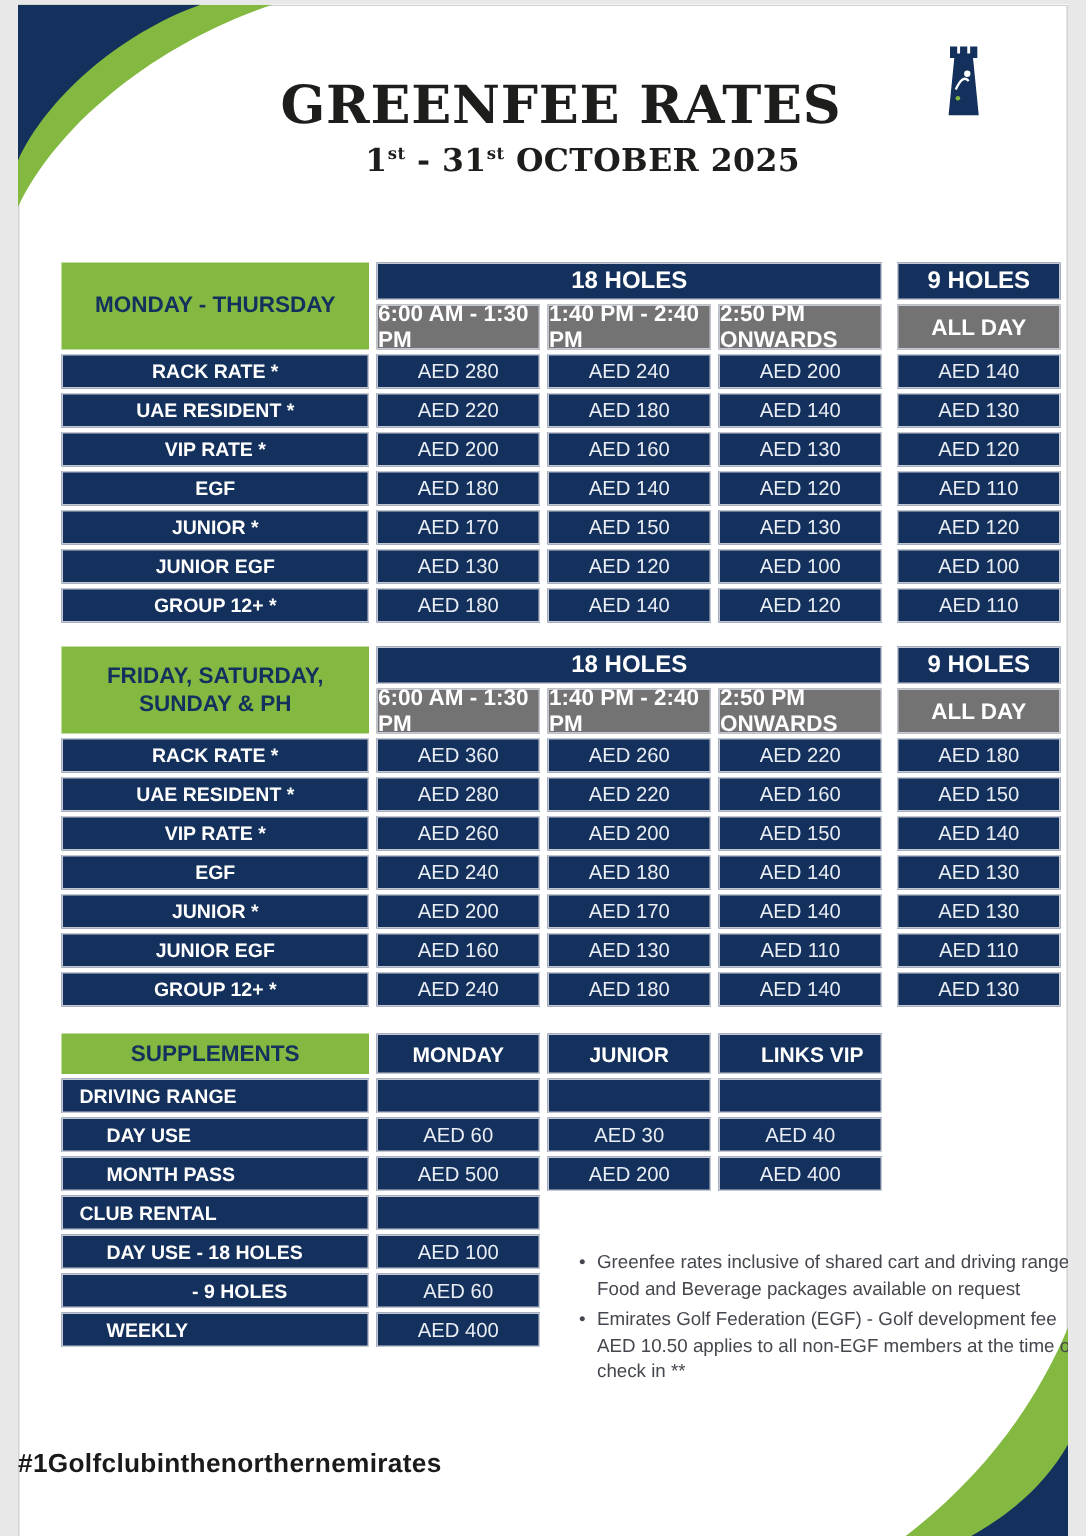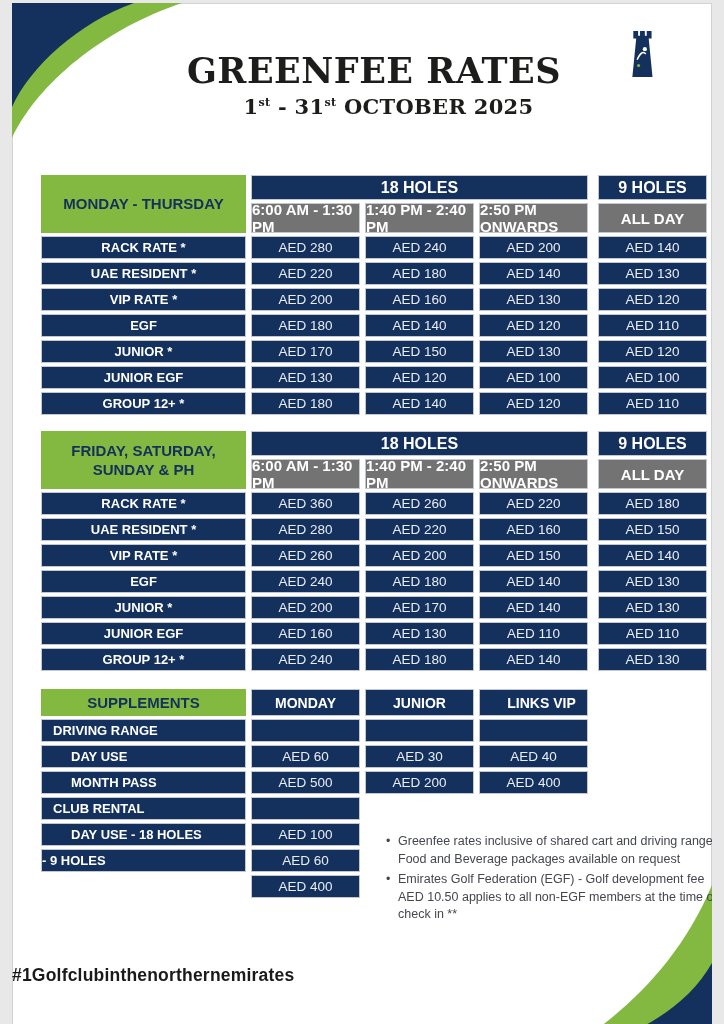--- a/index.html
+++ b/index.html
@@ -102,21 +102,21 @@
     background:#14305c;color:#ffffff;font-weight:bold;font-size:14px;
     display:flex;align-items:center;justify-content:center;
     border:1px solid #c2c7d1;
   }
   .supp-label{
     background:#14305c;color:#ffffff;font-weight:bold;font-size:13px;
     display:flex;align-items:center;border:1px solid #c2c7d1;
   }
   .ind-0{padding-left:11px;}
   .ind-1{padding-left:29px;}
-  .ind-2{}
+  .ind-2{padding-left:86px;}
   
   .notes{
     position:absolute;left:372px;top:830px;width:336px;
     font-size:12.5px;color:#44474d;line-height:1.4;
   }
   .notes ul{list-style:none;margin:0;padding:0;}
   .notes li{position:relative;padding-left:14px;margin-bottom:3px;}
   .notes li::before{content:"•";position:absolute;left:2px;top:0;}
   
   .hashtag{
@@ -257,20 +257,21 @@
       <div class="supp-label ind-1" style="grid-area: 4 / 1;">MONTH PASS</div>
       <div class="row-value" style="grid-area: 4 / 2;">AED 500</div>
       <div class="row-value" style="grid-area: 4 / 3;">AED 200</div>
       <div class="row-value" style="grid-area: 4 / 4;">AED 400</div>
       <div class="supp-label ind-0" style="grid-area: 5 / 1;">CLUB RENTAL</div>
       <div class="row-value" style="grid-area: 5 / 2;"></div>
       <div class="supp-label ind-1" style="grid-area: 6 / 1;">DAY USE - 18 HOLES</div>
       <div class="row-value" style="grid-area: 6 / 2;">AED 100</div>
       <div class="supp-label ind-2" style="grid-area: 7 / 1;">- 9 HOLES</div>
       <div class="row-value" style="grid-area: 7 / 2;">AED 60</div>
+      <div class="supp-label ind-1" style="grid-area: 8 / 1;">WEEKLY</div>
       <div class="row-value" style="grid-area: 8 / 2;">AED 400</div>
     </section>
 
   <div class="notes">
     <ul id="notes-list">
         <li>Greenfee rates inclusive of shared cart and driving range. Food and Beverage packages available on request</li>
         <li>Emirates Golf Federation (EGF) - Golf development fee AED 10.50 applies to all non-EGF members at the time of check in **</li>
       </ul>
   </div>
 

